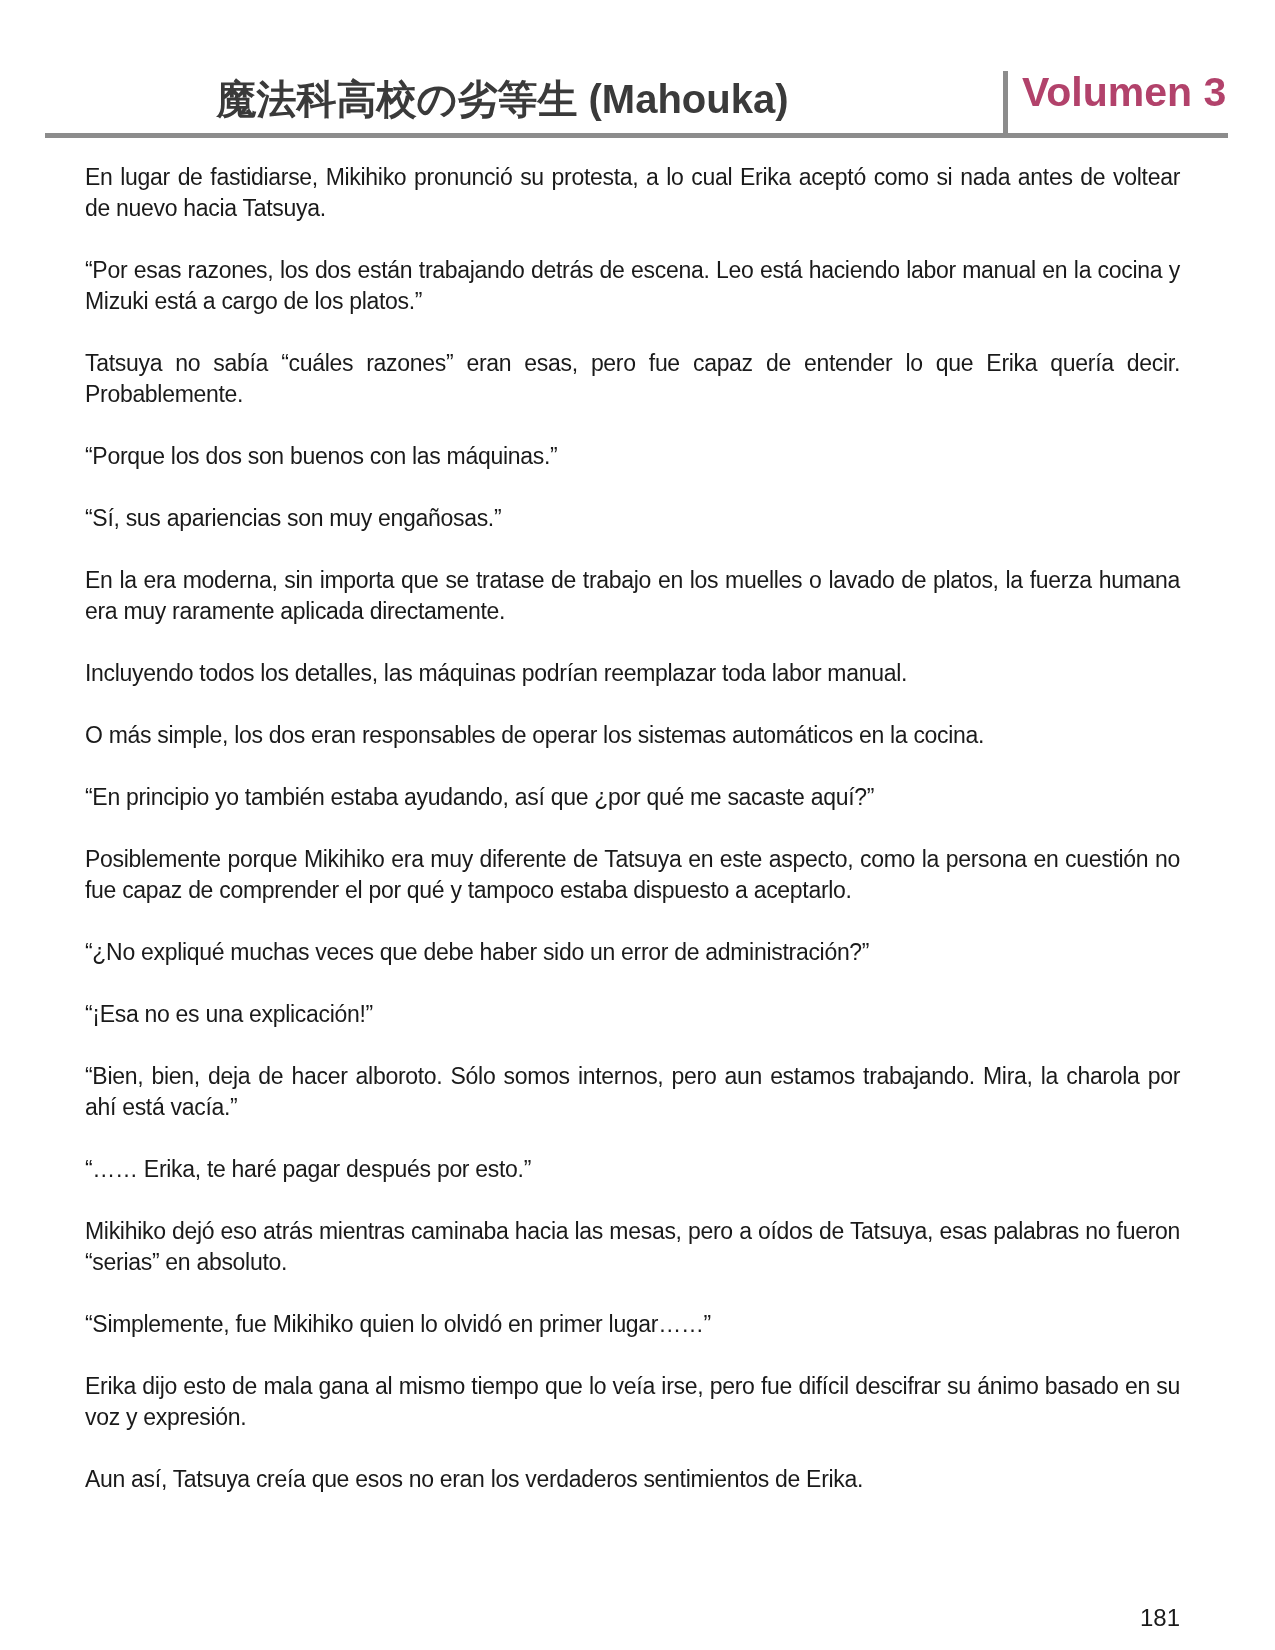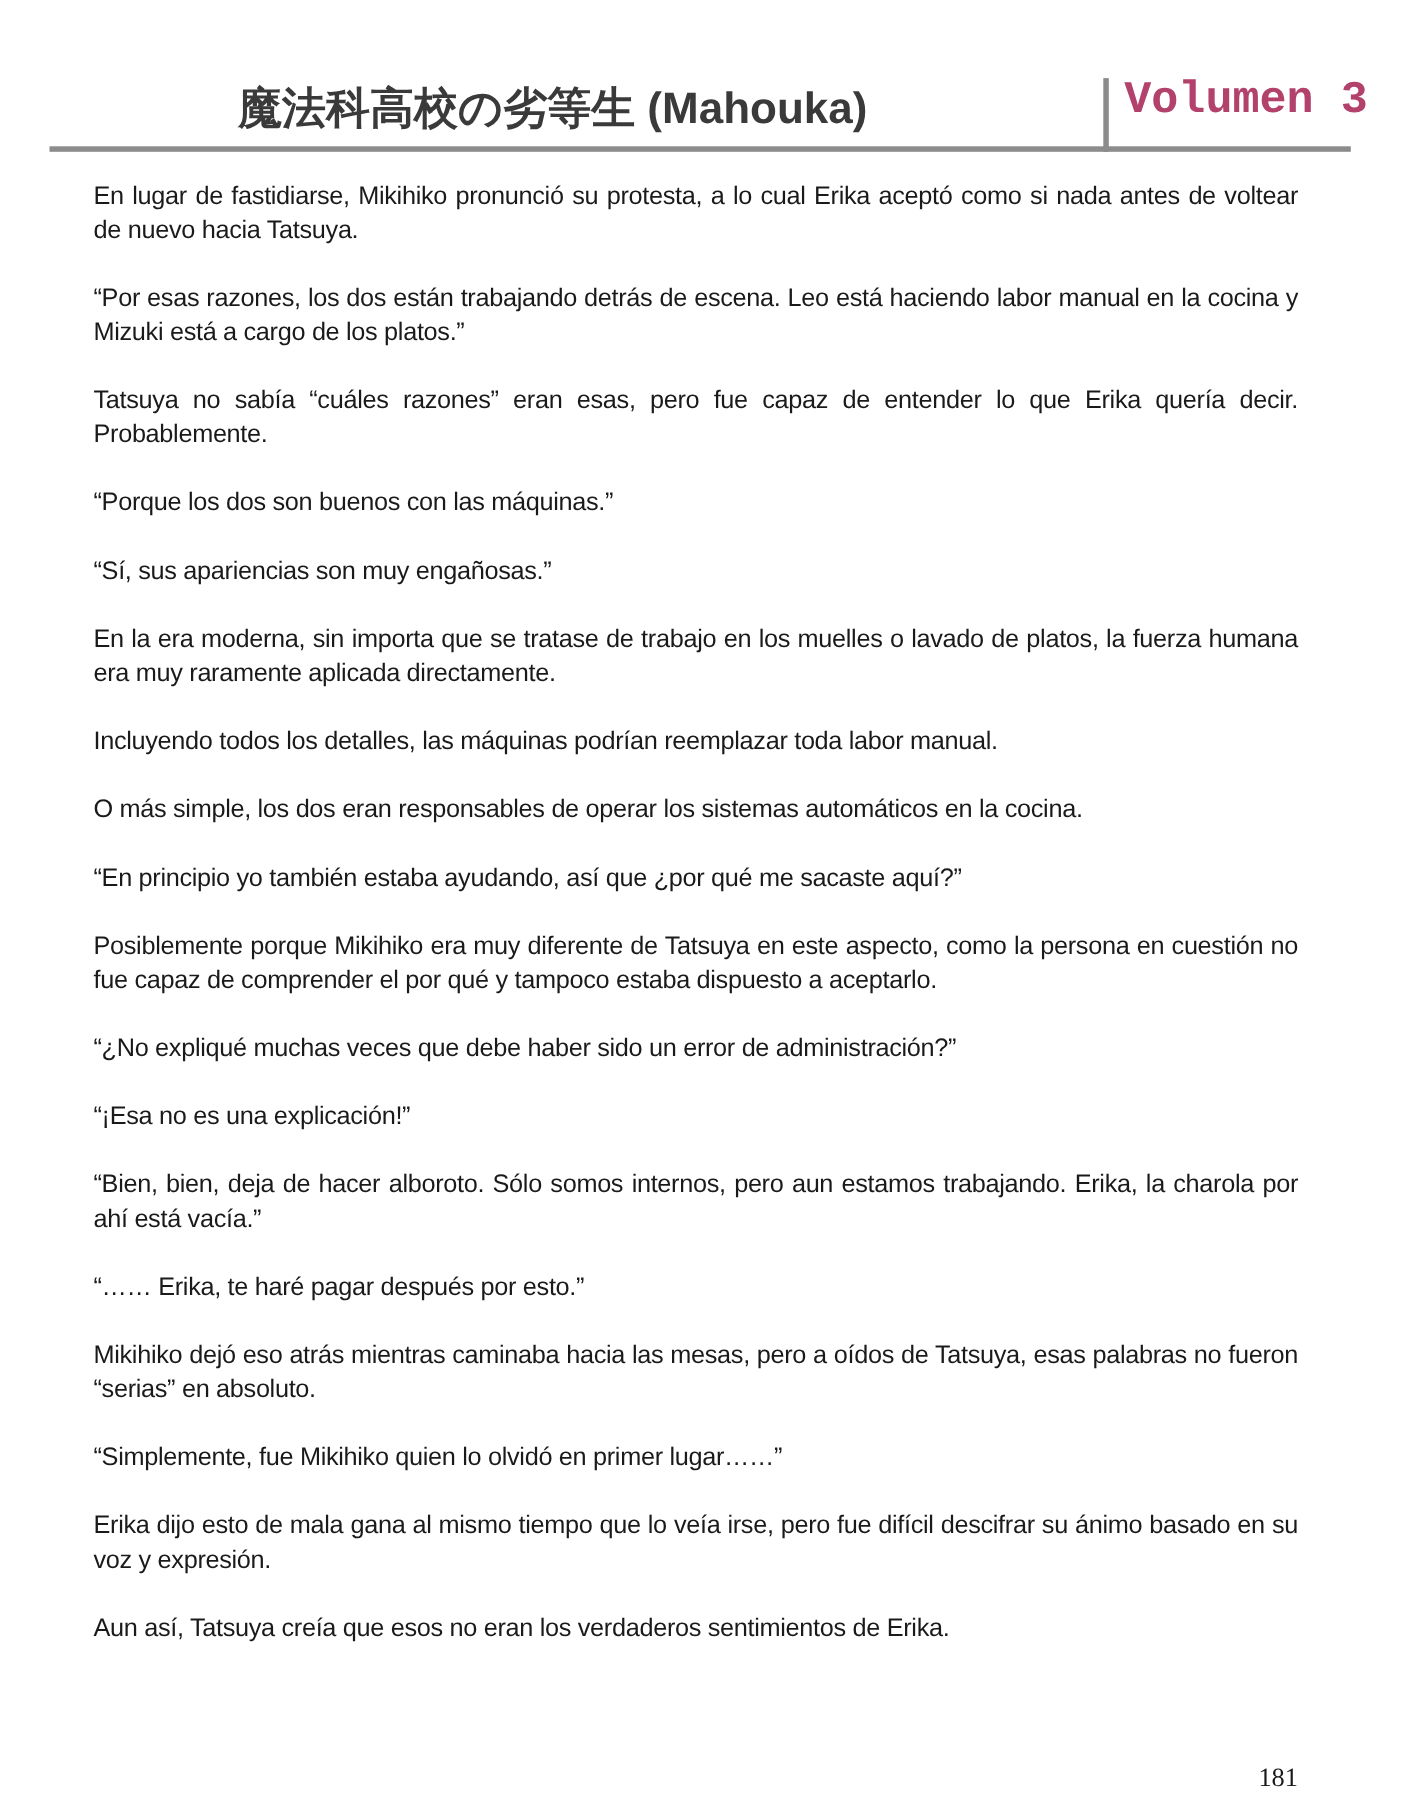--- a/index.html
+++ b/index.html
@@ -28,21 +28,21 @@
     font-size: 40px;
     line-height: 1.1;
     color: var(--title-color, #3a3a3a);
     letter-spacing: 0px;
     white-space: nowrap;
   }
   .volume-label {
     position: absolute;
     left: 1022px;
     top: 26px;
-    font-family: Liberation Mono, monospace;
+    font-family: Liberation Sans, sans-serif;
     font-weight: bold;
     font-size: 41px;
     line-height: 1.1;
     color: var(--volume-color, #b2426b);
     white-space: nowrap;
   }
   .vdiv {
     position: absolute;
     left: 1003px;
     top: 27px;
@@ -74,21 +74,20 @@
     color: var(--text-color, #1a1a1a);
   }
   
   .page-number {
     position: absolute;
     right: 95px;
     top: 1558px;
     font-size: 24px;
     line-height: 31px;
     color: var(--text-color, #1a1a1a);
-    font-family: Liberation Serif, serif;
   }
 </style>
 </head>
 <body>
 
 <div class="page">
 
   <header>
     <div class="book-title">魔法科高校の劣等生 (Mahouka)</div>
     <div class="vdiv"></div>
@@ -102,21 +101,21 @@
       <p>Tatsuya no sabía “cuáles razones” eran esas, pero fue capaz de entender lo que Erika quería decir. Probablemente.</p>
       <p>“Porque los dos son buenos con las máquinas.”</p>
       <p>“Sí, sus apariencias son muy engañosas.”</p>
       <p>En la era moderna, sin importa que se tratase de trabajo en los muelles o lavado de platos, la fuerza humana era muy raramente aplicada directamente.</p>
       <p>Incluyendo todos los detalles, las máquinas podrían reemplazar toda labor manual.</p>
       <p>O más simple, los dos eran responsables de operar los sistemas automáticos en la cocina.</p>
       <p>“En principio yo también estaba ayudando, así que ¿por qué me sacaste aquí?”</p>
       <p>Posiblemente porque Mikihiko era muy diferente de Tatsuya en este aspecto, como la persona en cuestión no fue capaz de comprender el por qué y tampoco estaba dispuesto a aceptarlo.</p>
       <p>“¿No expliqué muchas veces que debe haber sido un error de administración?”</p>
       <p>“¡Esa no es una explicación!”</p>
-      <p>“Bien, bien, deja de hacer alboroto. Sólo somos internos, pero aun estamos trabajando. Erika, la charola por ahí está vacía.”</p>
+      <p>“Bien, bien, deja de hacer alboroto. Sólo somos internos, pero aun estamos trabajando. Mira, la charola por ahí está vacía.”</p>
       <p>“…… Erika, te haré pagar después por esto.”</p>
       <p>Mikihiko dejó eso atrás mientras caminaba hacia las mesas, pero a oídos de Tatsuya, esas palabras no fueron “serias” en absoluto.</p>
       <p>“Simplemente, fue Mikihiko quien lo olvidó en primer lugar……”</p>
       <p>Erika dijo esto de mala gana al mismo tiempo que lo veía irse, pero fue difícil descifrar su ánimo basado en su voz y expresión.</p>
       <p>Aun así, Tatsuya creía que esos no eran los verdaderos sentimientos de Erika.</p>
     </main>
 
   <div class="page-number">181</div>
 
 </div>

